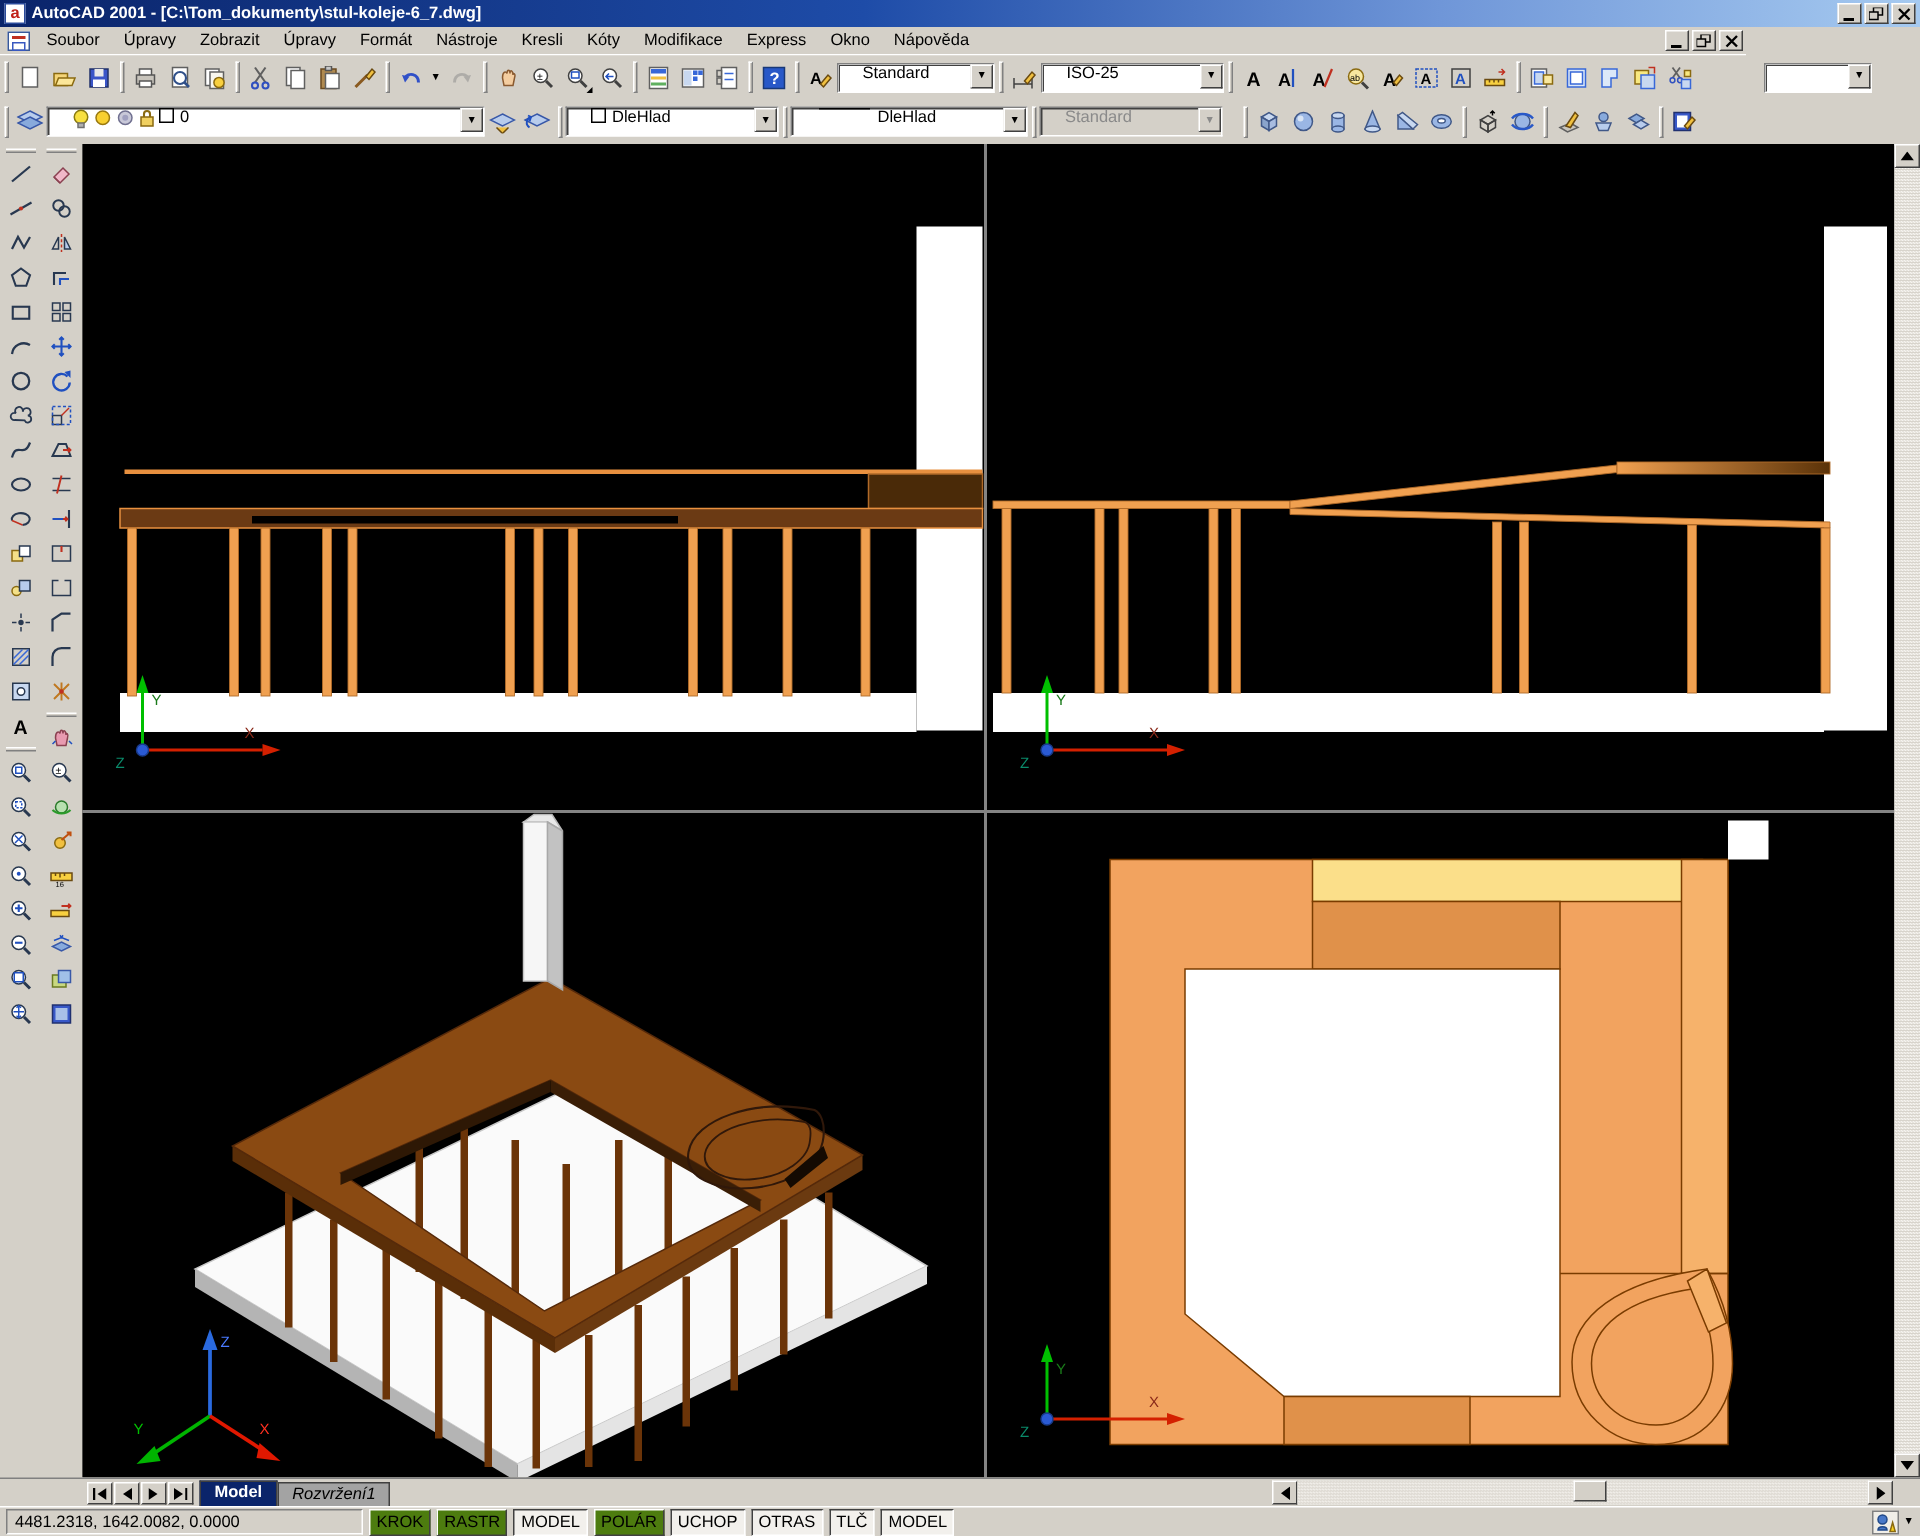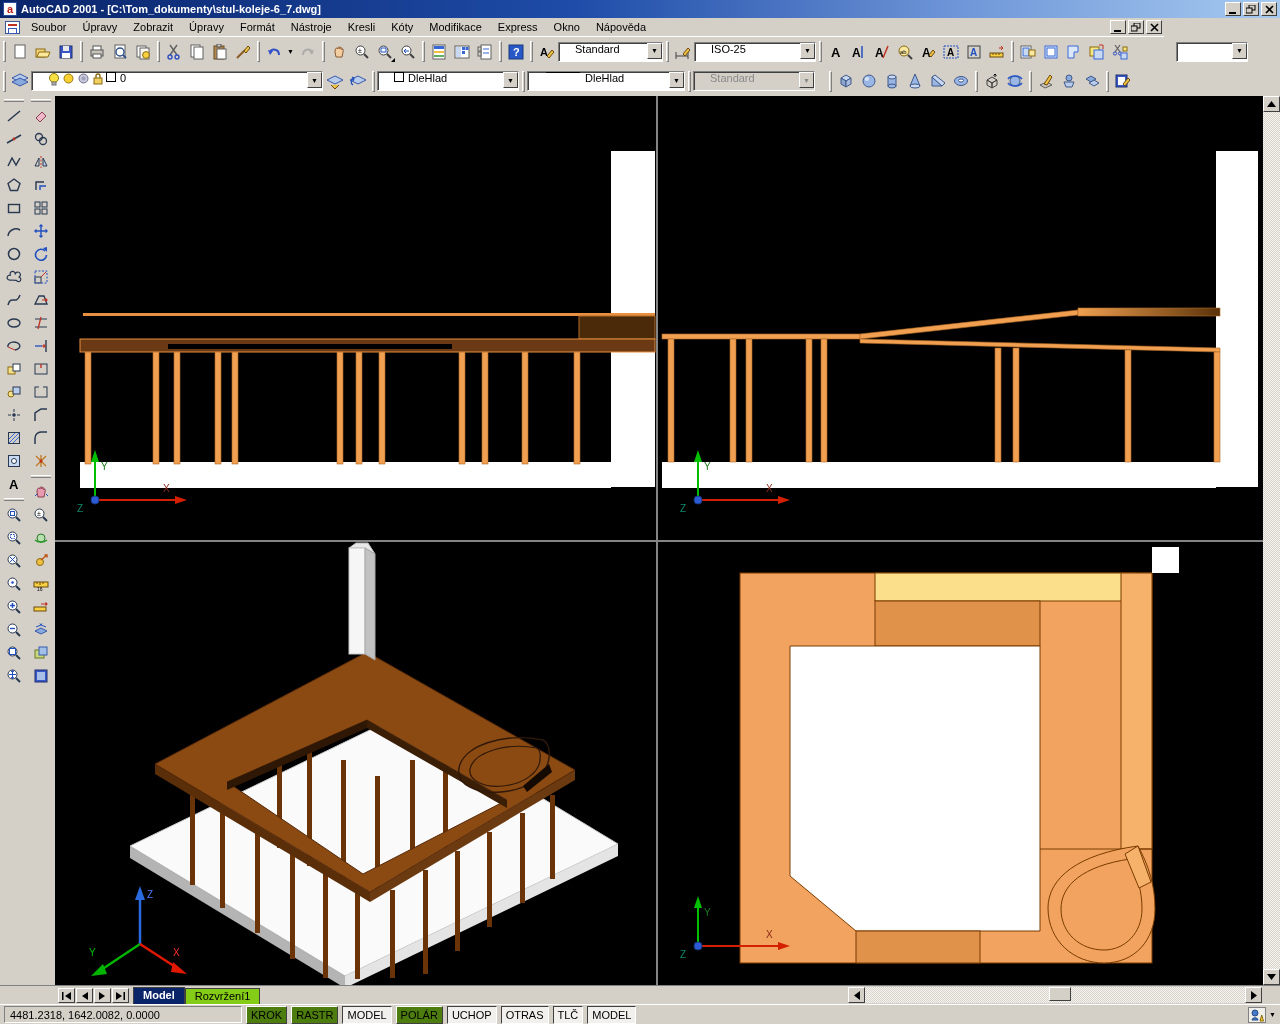--- a/index.html
+++ b/index.html
@@ -58,21 +58,21 @@
 .checker{flex:1;background-color:#e8e5df;background-image:conic-gradient(#f6f4f0 25%,#d8d4cc 25% 50%,#f6f4f0 50% 75%,#d8d4cc 75%);background-size:2px 2px}
 .hscroll{position:absolute;left:848px;top:1px;width:414px;height:16px;display:flex}
 .hscroll .checker{position:relative}
 .hthumb{position:absolute;left:184px;top:0;width:22px;height:14px;background:#d4d0c8;border:1px solid;border-color:#fff #404040 #404040 #fff}
 
 
 .tabrow{position:absolute;top:985px;left:0;width:1280px;height:19px;background:#d4d0c8;border-top:1px solid #808080;display:flex;align-items:flex-end}
 .tabnav{display:flex;margin-left:58px;margin-bottom:1px;gap:1px}
 .tnbtn{width:17px;height:15px;background:#d4d0c8;border:1px solid;border-color:#fff #404040 #404040 #fff;display:flex;align-items:center;justify-content:center}
 .tabs{display:flex;margin-left:4px;align-items:flex-end}
-.tab{height:16px;padding:1px 9px 0;border:1px solid #404040;border-bottom:none;background:#84cc16;white-space:nowrap}
+.tab{height:16px;padding:1px 9px 0;border:1px solid #404040;border-bottom:none;background:#a3a3a3;font-style:italic;white-space:nowrap}
 .tab.active{background:#0a246a;color:#fff;font-weight:bold;font-style:normal;height:17px}
 
 
 .statusbar{position:absolute;top:1004px;left:0;width:1280px;height:20px;background:#d4d0c8;border-top:1px solid #fff;display:flex;align-items:center}
 .coords{width:238px;height:17px;margin-left:4px;background:#d4d0c8;border:1px solid;border-color:#808080 #fff #fff #808080;display:flex;align-items:center;padding-left:5px;white-space:nowrap}
 .toggle{height:18px;margin-left:4px;padding:2px 4px 0;border:1px solid;border-color:#fff #404040 #404040 #fff;background:#4d7c0f;white-space:nowrap}
 .toggle.on{border-color:#404040 #fff #fff #404040;background:#f2f0ec}
 .sb-right{margin-left:auto;margin-right:4px;display:flex;align-items:center;gap:3px}
 .comm{width:18px;height:16px;border:1px solid #808080;background:#f0eee8;display:flex;align-items:center;justify-content:center}
 svg.i{display:block}

